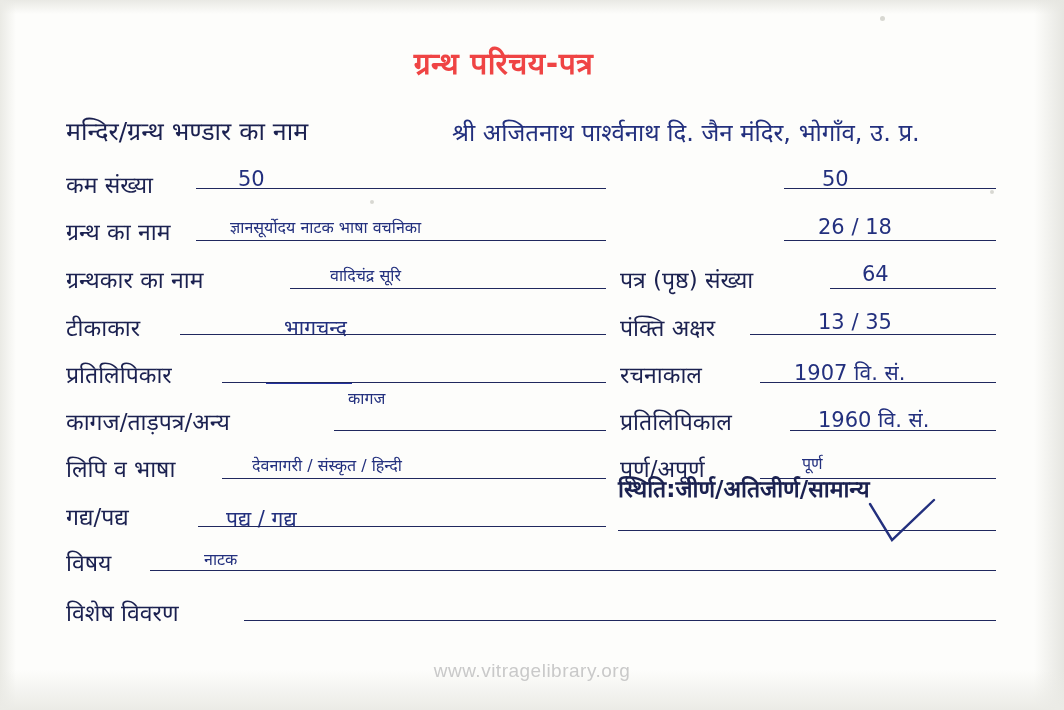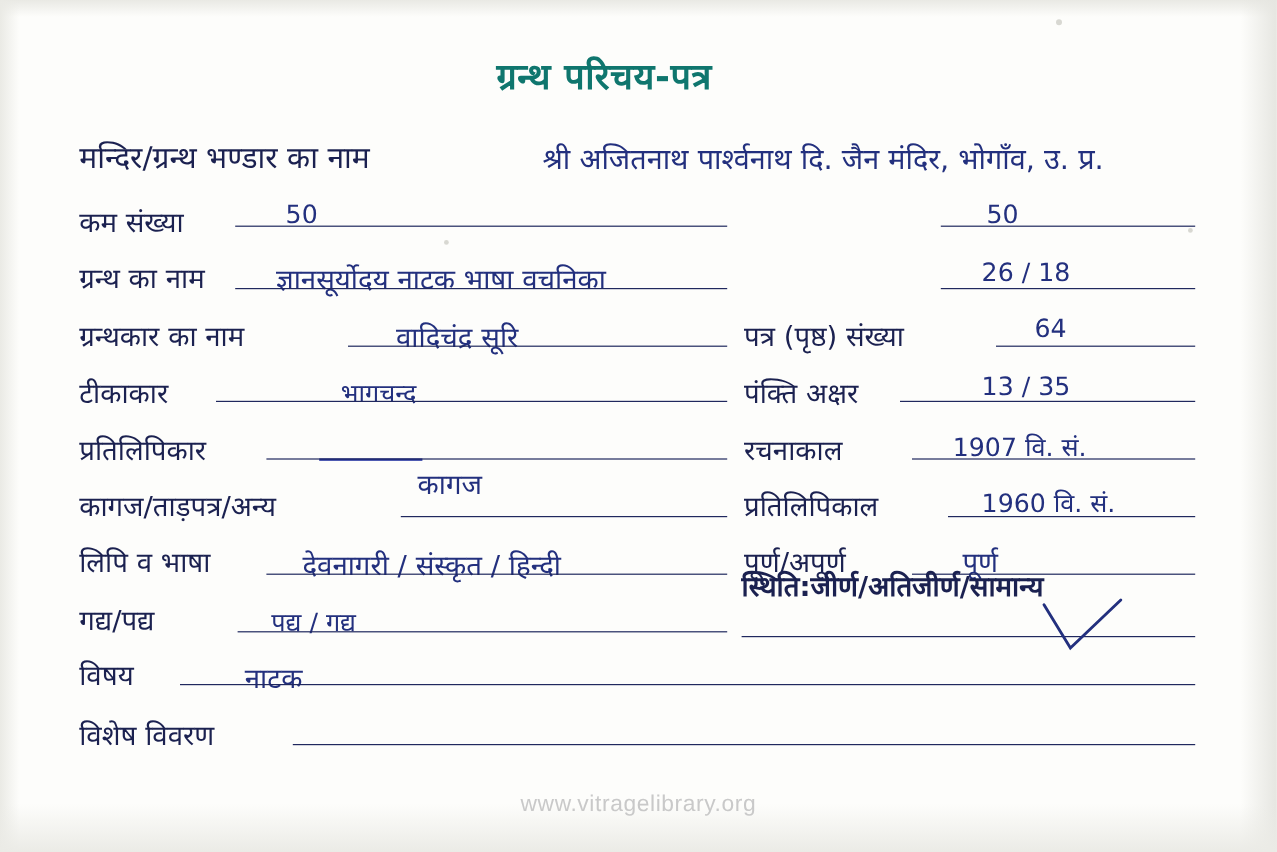--- a/index.html
+++ b/index.html
@@ -47,33 +47,33 @@
   }
 
   .title {
     position: absolute;
     top: 42px;
     left: 0;
     width: 1007px;
     text-align: center;
     font-size: 30px;
     font-weight: bold;
-    color: #0f766e;
+    color: #ef4444;
     letter-spacing: 0.5px;
   }
 
   .lbl {
     position: absolute;
     font-size: 23px;
     color: #1b2150;
     white-space: nowrap;
   }
   .val {
     position: absolute;
-    font-size: 23px;
+    font-size: 16px;
     color: #23307e;
     white-space: nowrap;
   }
   .val-num {
     position: absolute;
     font-size: 21px;
     color: #23307e;
     white-space: nowrap;
   }
   .rule {

